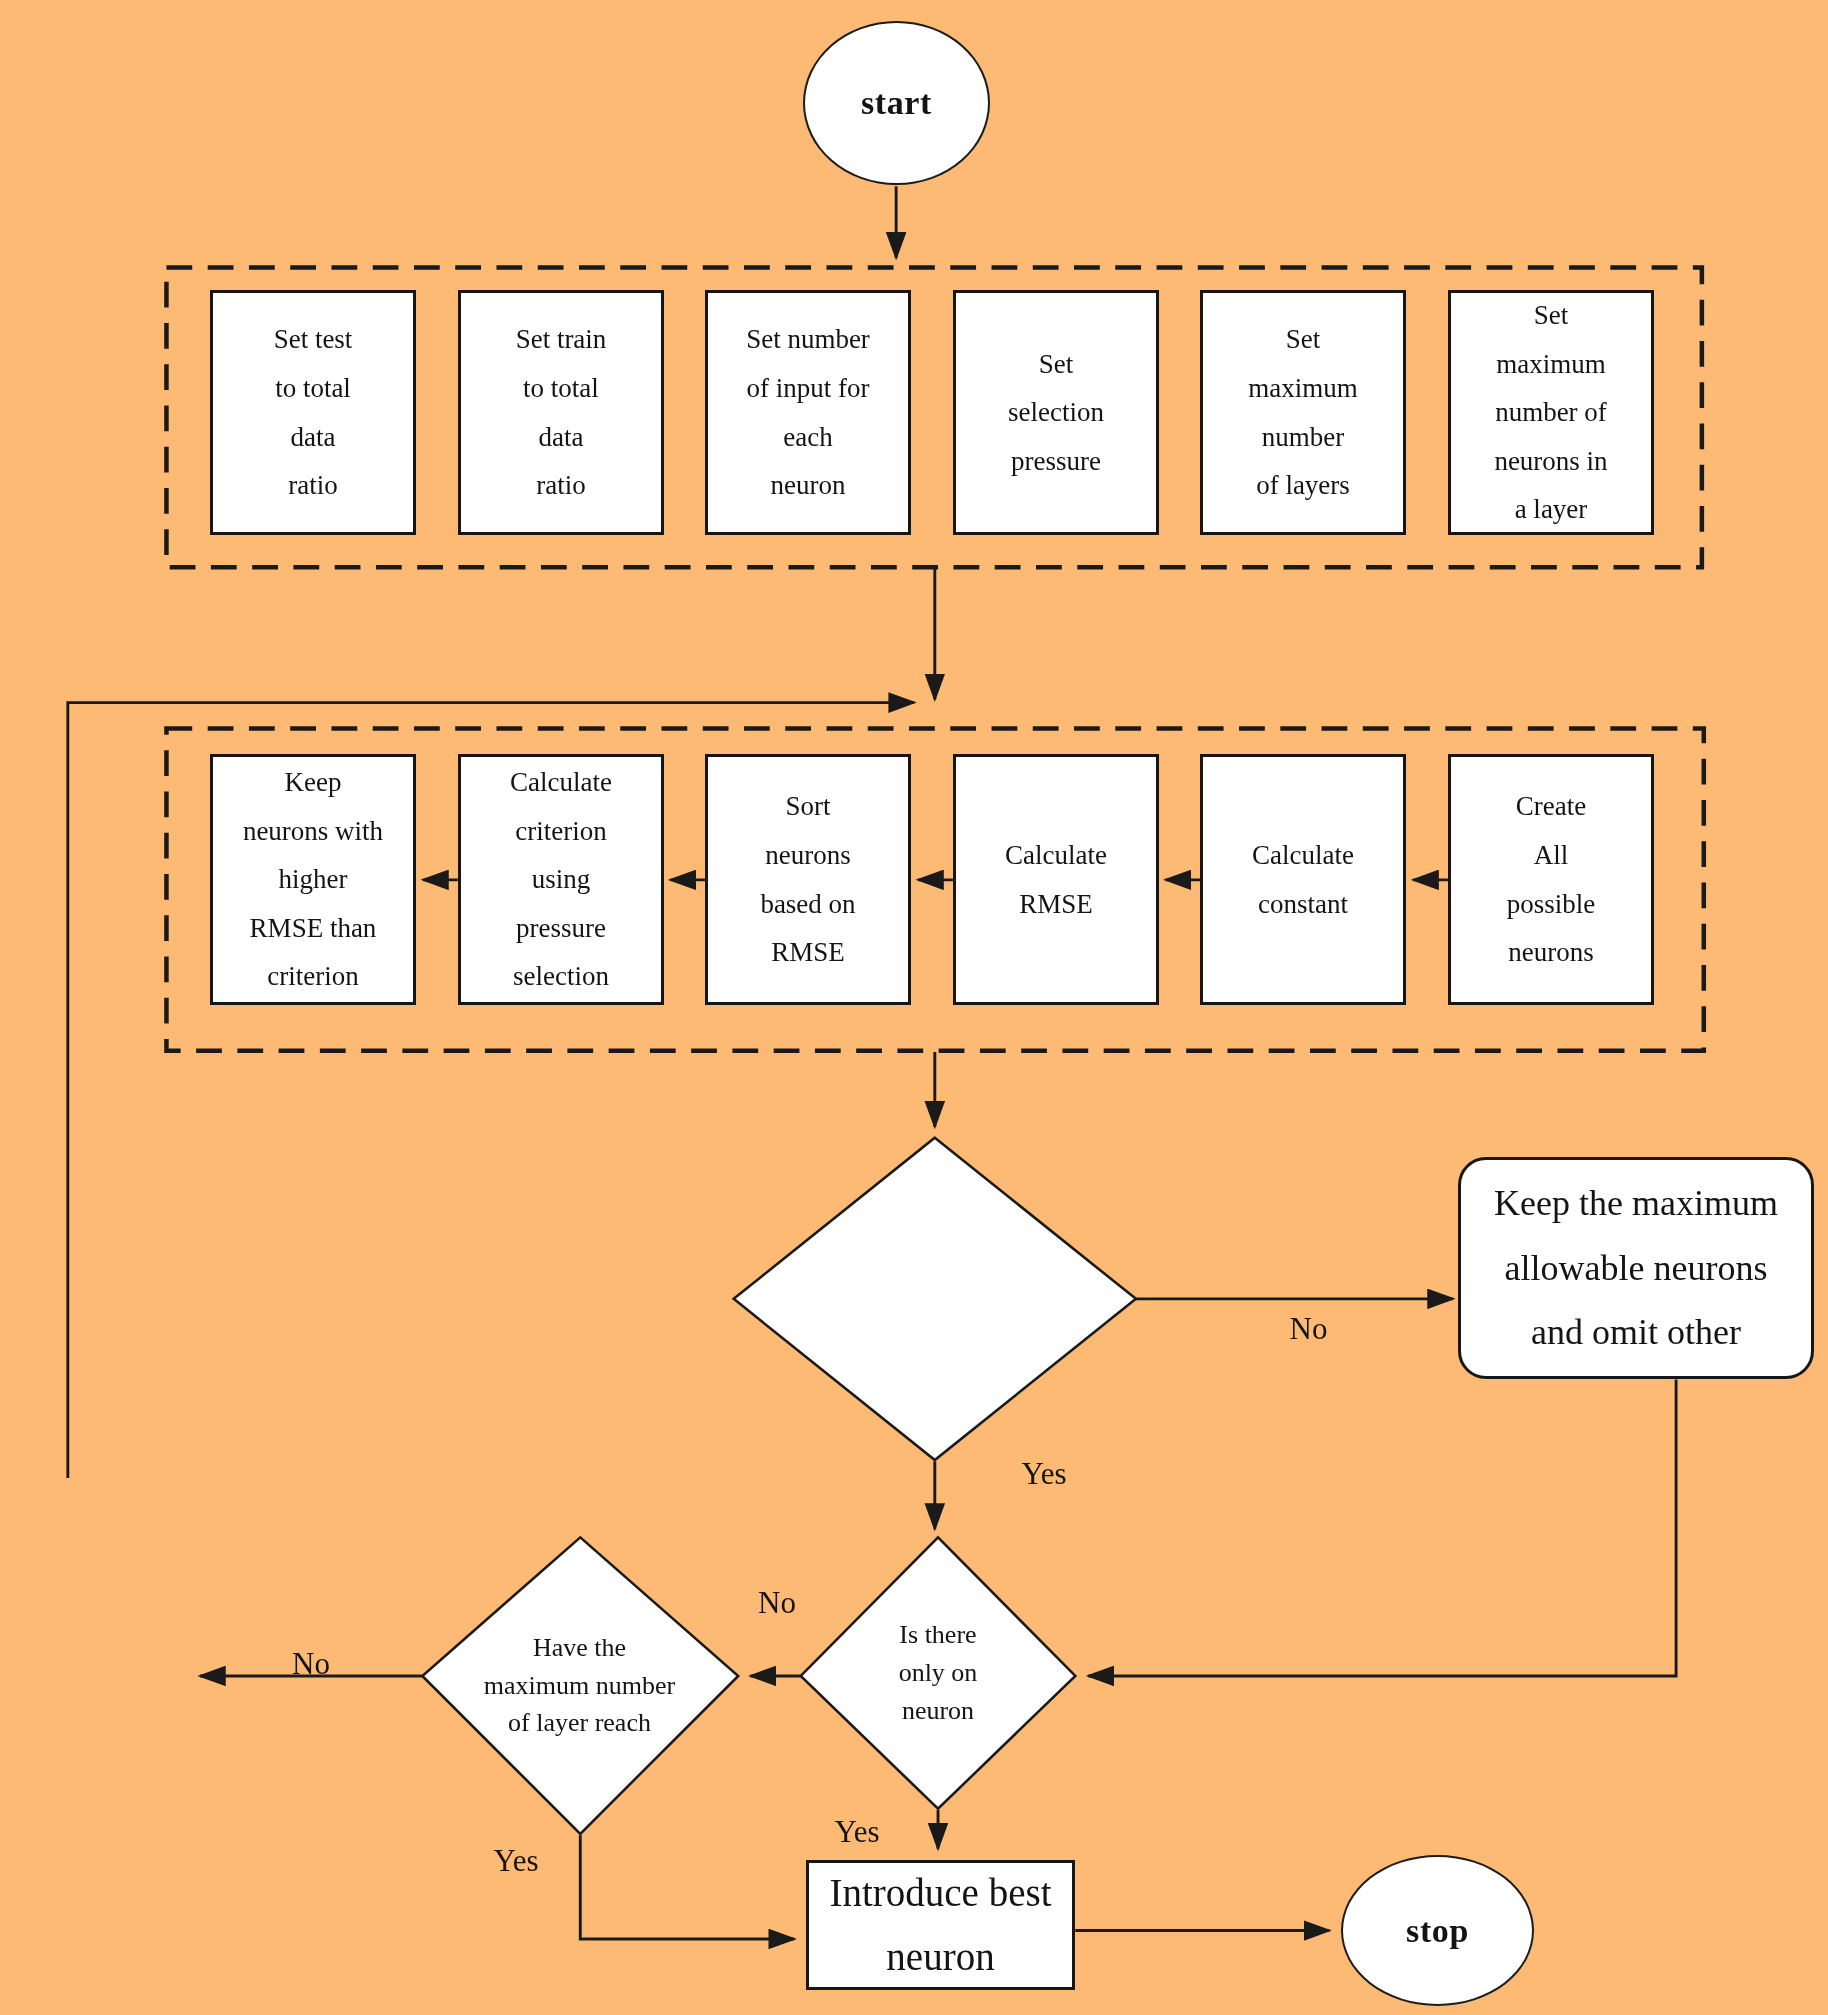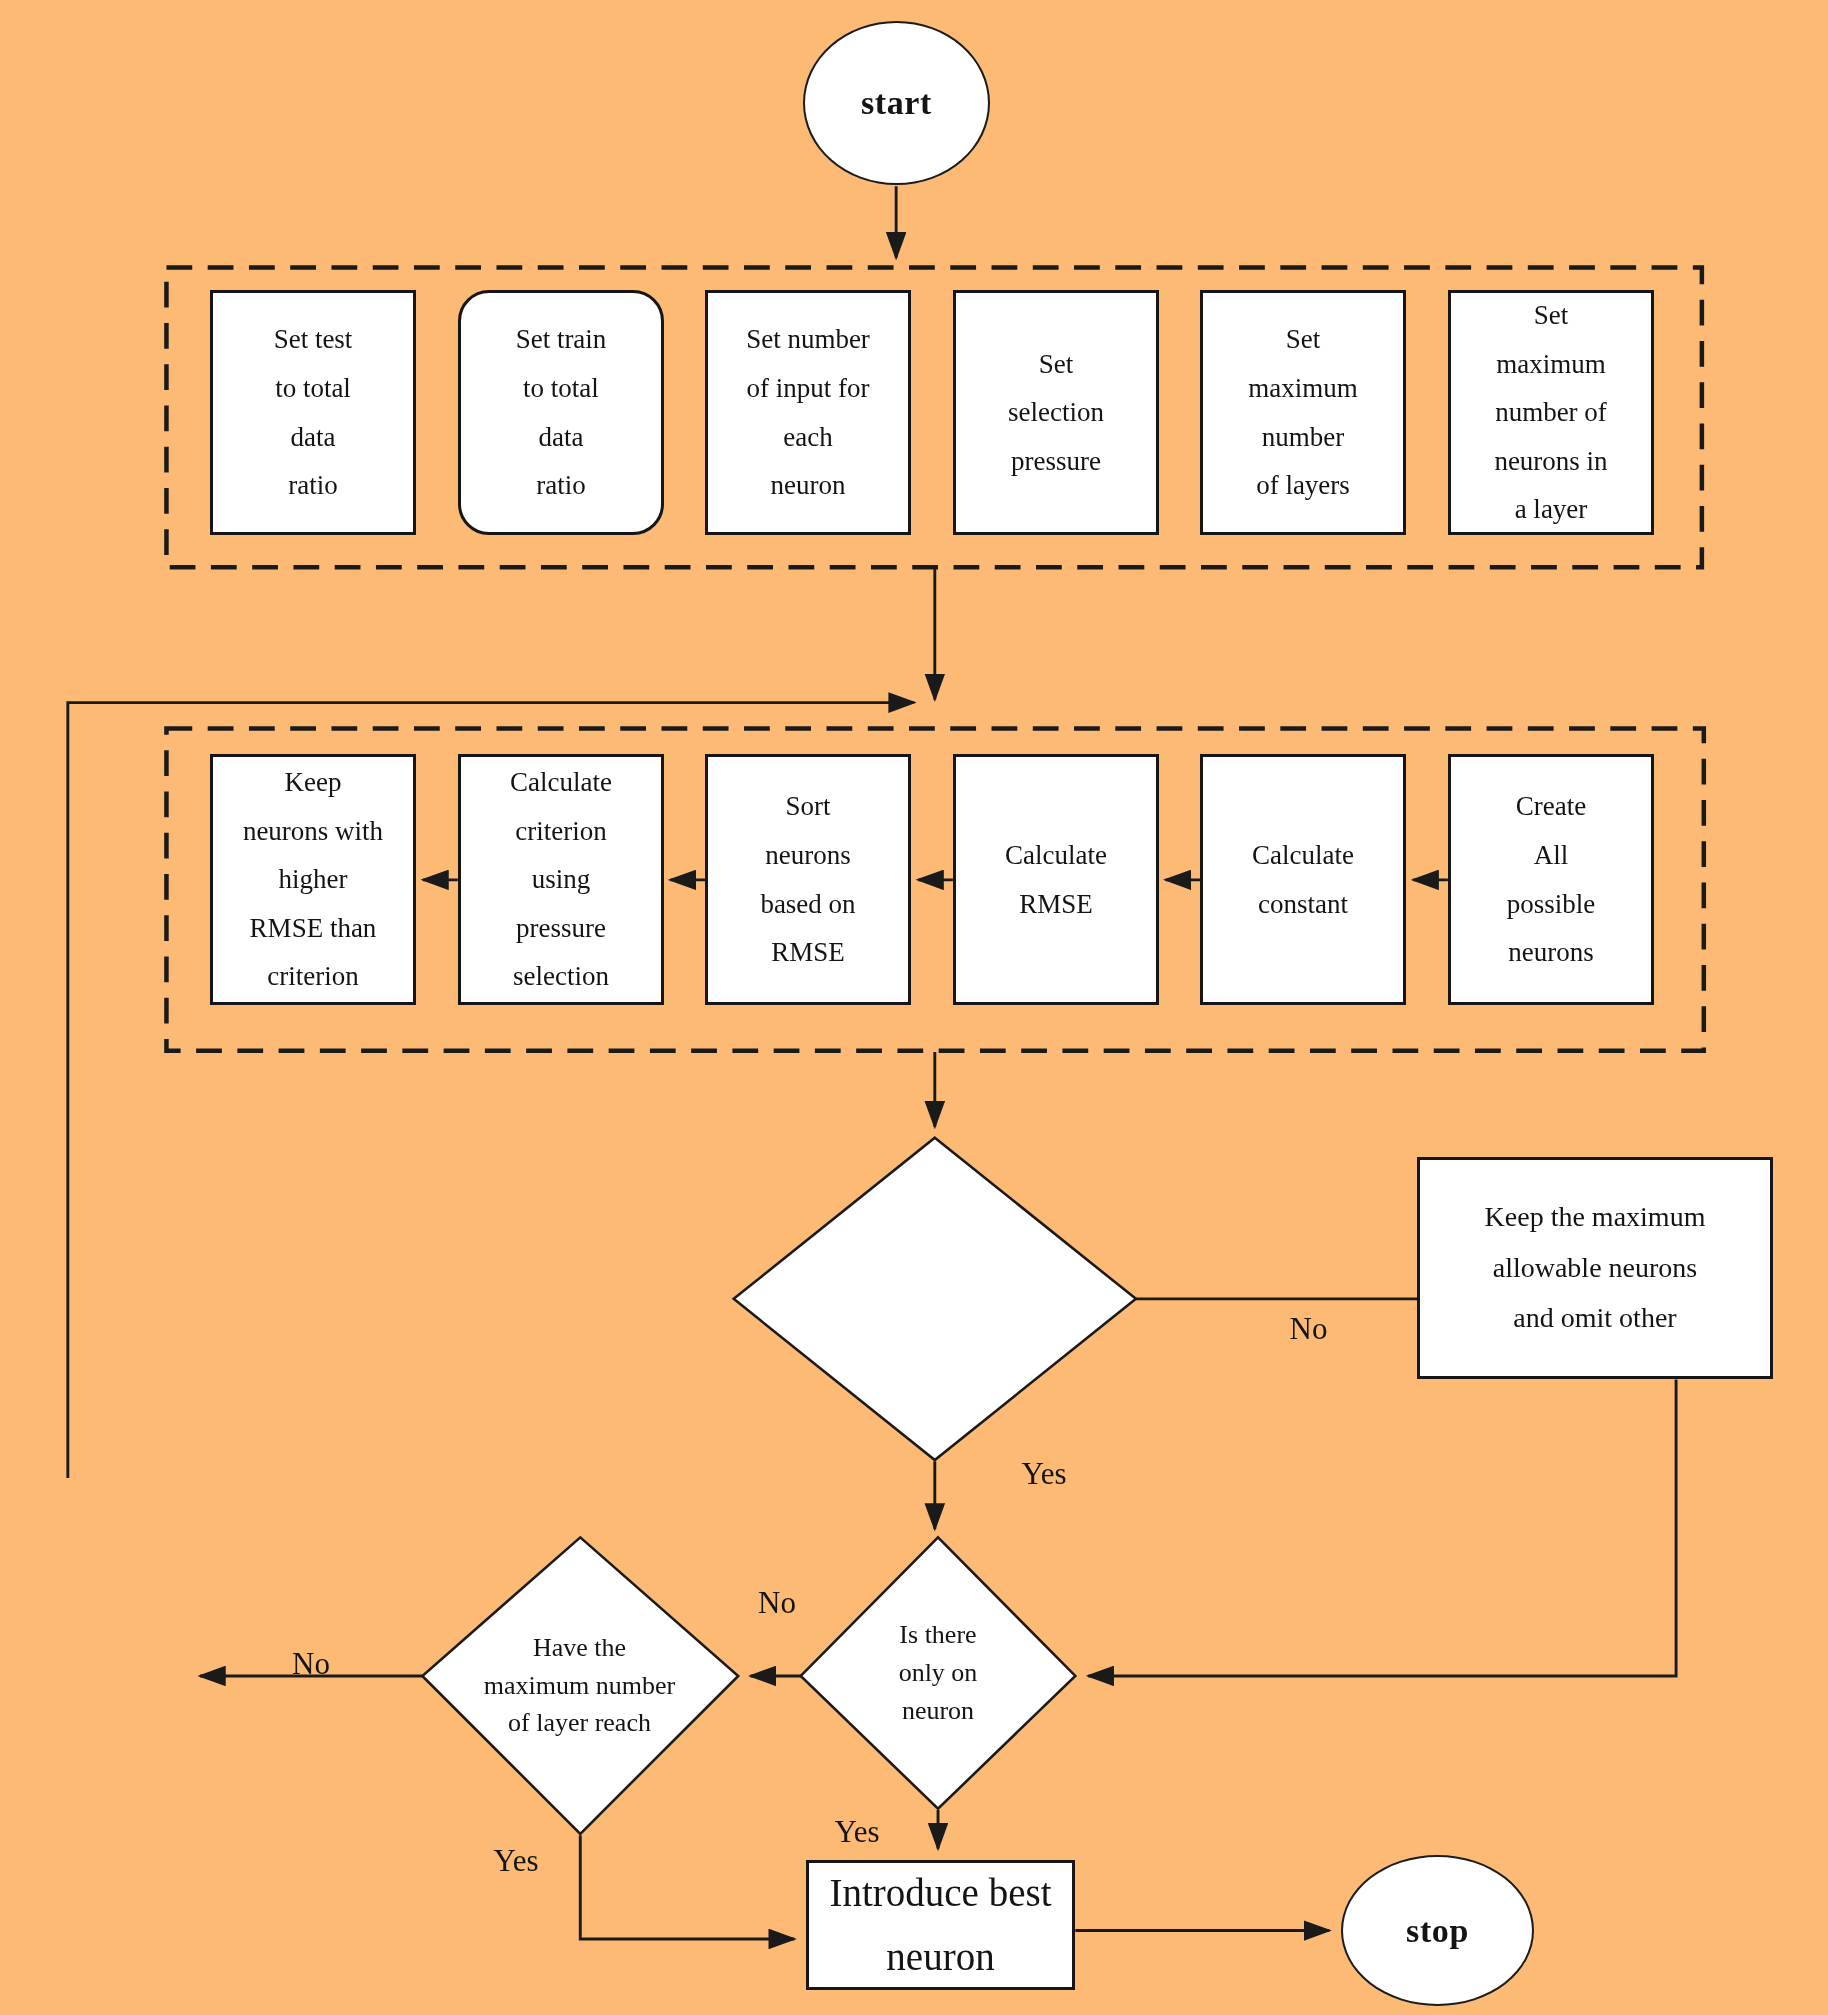--- a/index.html
+++ b/index.html
@@ -65,21 +65,21 @@
     <polyline points="710,1365 656,1365" fill="none" stroke="#1a1a1a" stroke-width="4.5" marker-end="url(#arr)"></polyline>
   </svg>
 
   <div class="node ellipse terminal" style="left:803px;top:21px;width:187px;height:164px;">start</div>
   <div class="node ellipse terminal" style="left:1341px;top:1855px;width:193px;height:151px;">stop</div>
 
   <div class="node rect setup-box" style="left:210px;top:290px;width:206px;height:245px;">Set test
 to total
 data
 ratio</div>
-  <div class="node rect setup-box" style="left:458px;top:290px;width:206px;height:245px;border-radius:31px;">Set train
+  <div class="node rect setup-box" style="left:458px;top:290px;width:206px;height:245px;">Set train
 to total
 data
 ratio</div>
   <div class="node rect setup-box" style="left:705px;top:290px;width:206px;height:245px;">Set number
 of input for
 each
 neuron</div>
   <div class="node rect setup-box" style="left:953px;top:290px;width:206px;height:245px;">Set
 selection
 pressure</div>
@@ -116,21 +116,21 @@
 possible
 neurons</div>
 
   <div class="node plain diamond-text" style="left:825px;top:1586px;width:226px;height:174px;">Is there
 only on
 neuron</div>
   <div class="node plain diamond-text" style="left:425px;top:1605px;width:309px;height:161px;">Have the
 maximum number
 of layer reach</div>
 
-  <div class="node rect" style="left:1417px;top:1157px;width:356px;height:222px;font-size:28px;line-height:1.8;">Keep the maximum
+  <div class="node rect" style="left:1458px;top:1157px;width:356px;height:222px;font-size:36px;line-height:1.8;border-radius:28px;">Keep the maximum
 allowable neurons
 and omit other</div>
   <div class="node rect" style="left:806px;top:1860px;width:269px;height:130px;font-size:39px;line-height:1.65;">Introduce best
 neuron</div>
 
   <div class="node plain flow-label" style="left:999px;top:1447px;width:90px;height:52px;">Yes</div>
   <div class="node plain flow-label" style="left:1257px;top:1302px;width:103px;height:52px;">No</div>
   <div class="node plain flow-label" style="left:812px;top:1805px;width:90px;height:52px;">Yes</div>
   <div class="node plain flow-label" style="left:732px;top:1576px;width:90px;height:52px;">No</div>
   <div class="node plain flow-label" style="left:471px;top:1834px;width:90px;height:52px;">Yes</div>

